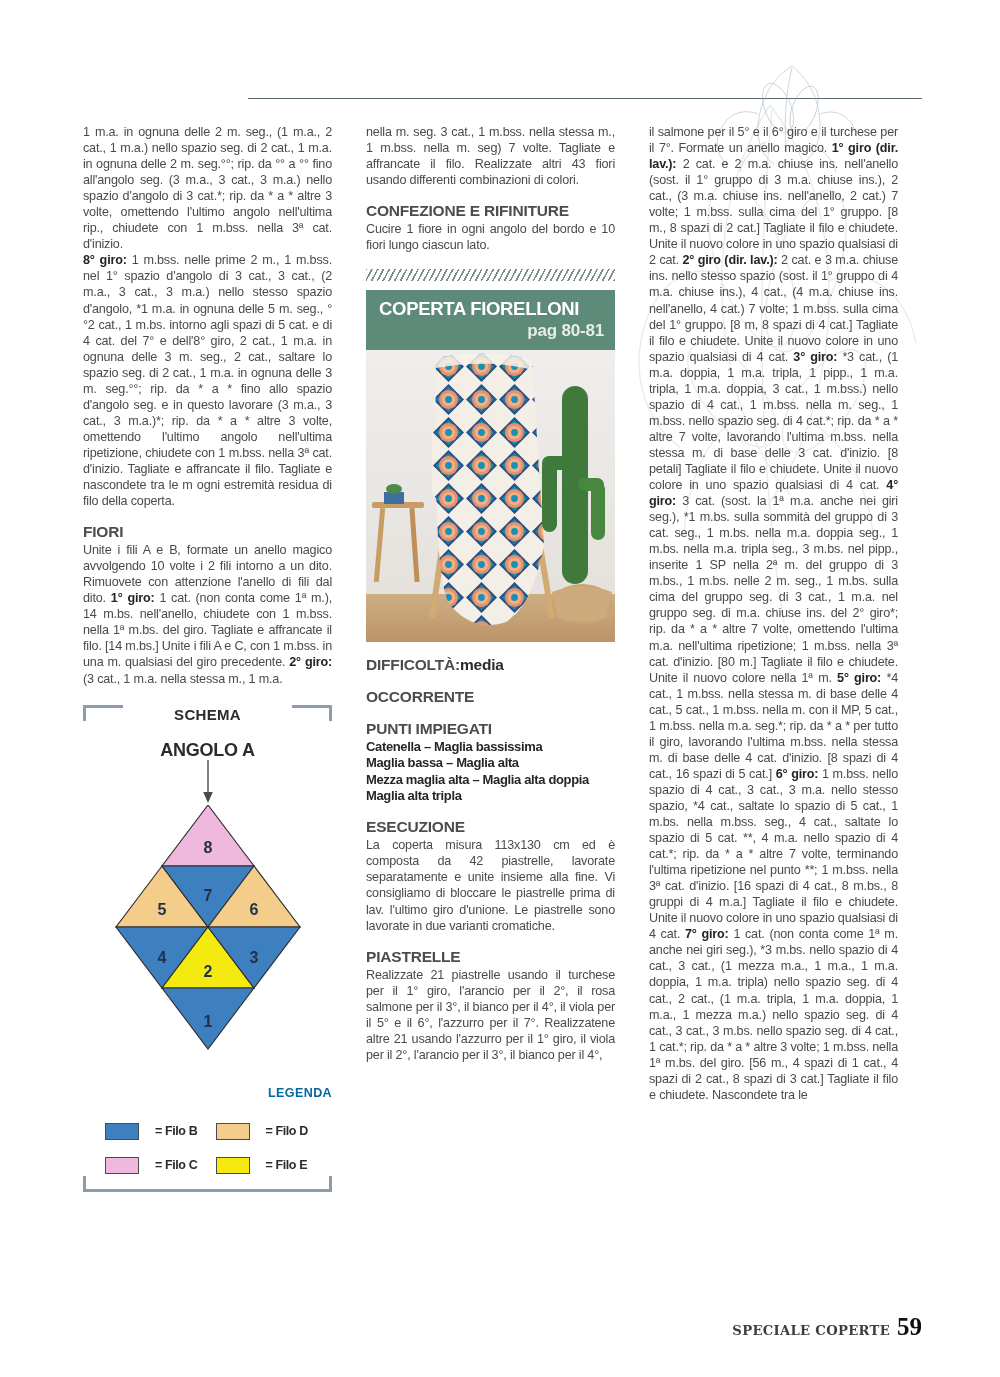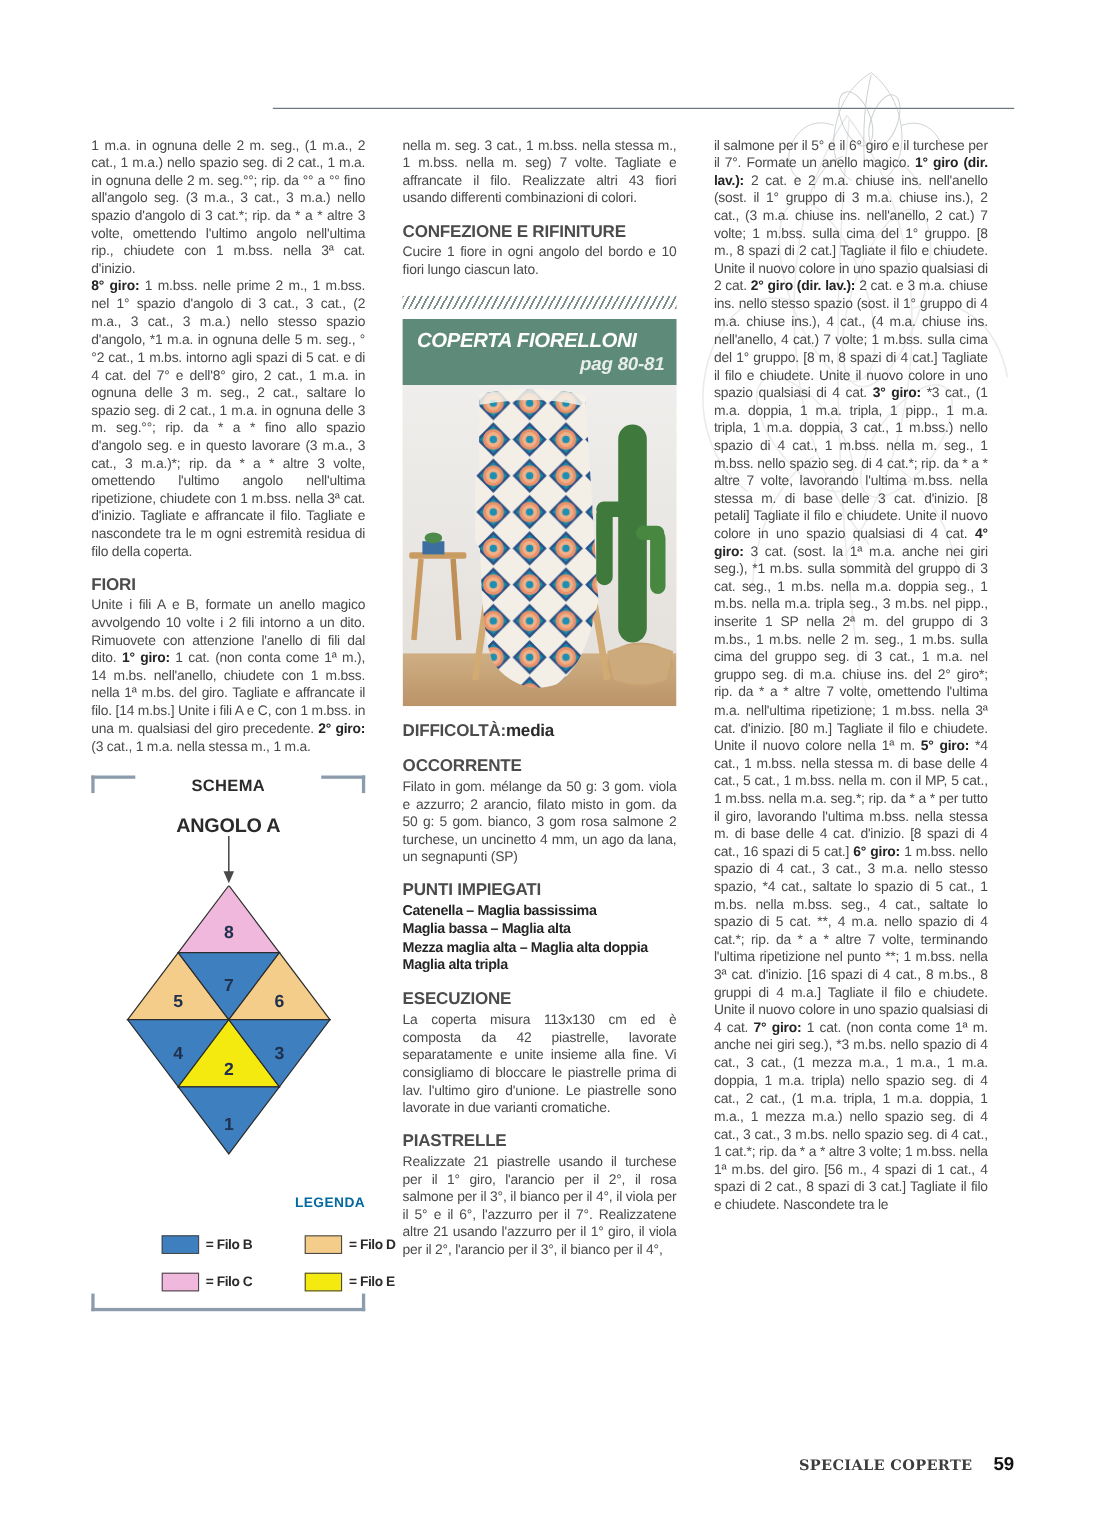--- a/index.html
+++ b/index.html
@@ -112,21 +112,20 @@
       #7e8f87 0px, #7e8f87 1.6px,
       rgba(255,255,255,0) 1.6px, rgba(255,255,255,0) 5.1px
     );
   }
 
   
   .card-head {
     background: #5e8a79;
     padding: 9px 11px 9px 13px;
     box-sizing: border-box;
-    font-style: italic;
   }
   .card-title {
     color: #fff;
     font-size: 18.5px;
     font-weight: bold;
     letter-spacing: -0.3px;
     line-height: 1.05;
   }
   .card-sub {
     color: #e7eeea;
@@ -246,22 +245,21 @@
     left: 22px;
     right: 12px;
     display: grid;
     grid-template-columns: 1fr 1fr;
     grid-row-gap: 17px;
     grid-column-gap: 6px;
   }
   .leg-item {
     display: flex;
     align-items: center;
-    gap: 6px;
-    margin-left: 42px;
+    gap: 16px;
   }
   .leg-swatch {
     width: 32px;
     height: 15px;
     border: 1px solid #4a4a4a;
     flex: 0 0 auto;
   }
   .leg-label {
     font-size: 12.5px;
     font-weight: bold;
@@ -270,32 +268,32 @@
     white-space: nowrap;
   }
 
   
   .footer {
     position: absolute;
     right: 78px;
     bottom: 36px;
     display: flex;
     align-items: baseline;
-    gap: 19px;
+    gap: 7px;
   }
   .footer-label {
     font-family: "DejaVu Serif", "Liberation Serif", serif;
     font-size: 13.2px;
     font-weight: bold;
     letter-spacing: 0.3px;
     color: #3d3d3d;
   }
   .footer-page {
-    font-family: Liberation Sans, sans-serif;
-    font-size: 17px;
+    font-family: Liberation Serif, serif;
+    font-size: 25px;
     font-weight: bold;
     color: #111;
   }
 </style>
 </head>
 <body>
 
 <div class="page">
 
   <div class="masthead">
@@ -472,21 +470,20 @@
             <path d="M186 242 Q216 230 246 242 L240 268 Q216 276 192 268 Z" fill="#cdaa7b"></path>
           </svg>
         </div>
       </div>
 
       <h3 class="sec">
         <span>DIFFICOLTÀ:</span><span style="color:#2b2b2b;">media</span>
       </h3>
 
       <h3 class="sec">OCCORRENTE</h3>
-      <div class="body">Filato in gom. mélange da 50 g: 3 gom. viola e azzurro; 2 arancio, filato misto in gom. da 50 g: 5 gom. bianco, 3 gom rosa salmone 2 turchese, un uncinetto 4 mm, un ago da lana, un segnapunti (SP)</div>
 
       <h3 class="sec">PUNTI IMPIEGATI</h3>
       <div class="punti">
         <div>Catenella – Maglia bassissima</div>
         <div>Maglia bassa – Maglia alta</div>
         <div>Mezza maglia alta – Maglia alta doppia</div>
         <div>Maglia alta tripla</div>
       </div>
 
       <h3 class="sec">ESECUZIONE</h3>

